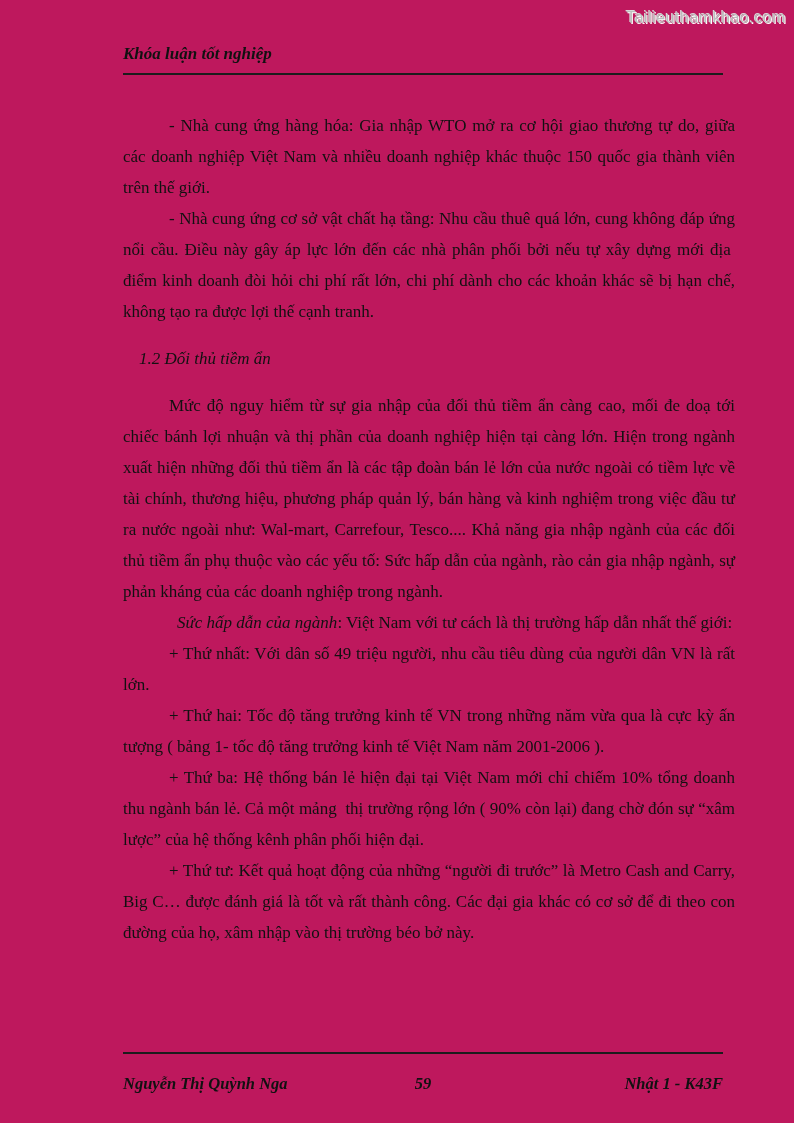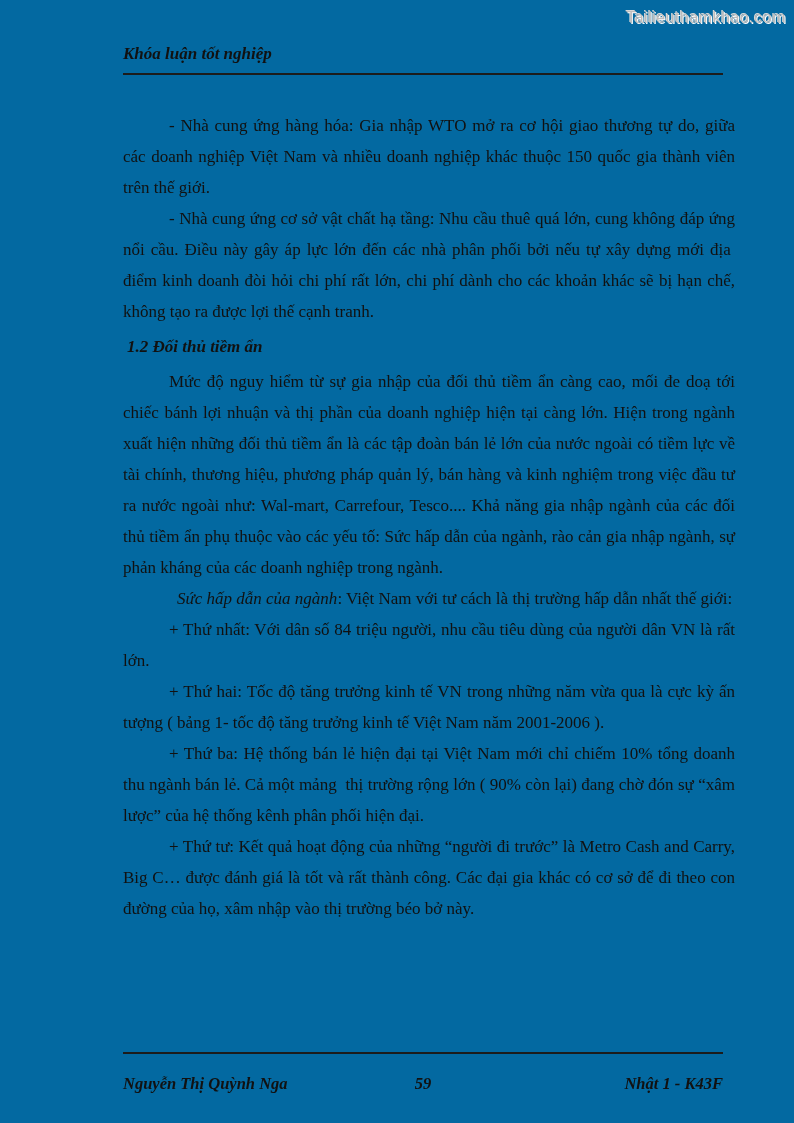--- a/index.html
+++ b/index.html
@@ -1,19 +1,19 @@
 <!DOCTYPE html>
 <html><head>
 <meta charset="utf-8">
 <style>
   html,body { margin:0; padding:0; background:#ffffff; }
   .page {
     position:relative;
     width:794px; height:1123px;
-    background:#0369a1;
+    background:#be185d;
     color:#111111;
     font-family:"Liberation Serif", "DejaVu Serif", serif;
     overflow:hidden;
   }
   .watermark {
     position:absolute; top:9px; right:8px;
     font-family:"Liberation Sans", "DejaVu Sans", sans-serif;
     font-size:16px; letter-spacing:0.5px;
     color:#bdbdbd;
     text-shadow: 1px 1px 0 #ffffff, -1px -1px 0 #d8d8d8;
@@ -26,22 +26,22 @@
   .header-title {
     font-size:17px; font-weight:bold; font-style:italic;
   }
   .body-text {
     position:absolute; left:123px; top:110px; width:612px;
     font-size:17px; line-height:31px;
     text-align:justify;
   }
   p.para { margin:0; text-indent:46px; }
   .heading {
-    margin:4px; font-size:17px; line-height:31px;
-    font-weight:bold; font-style:italic; text-indent:0;
+    margin:16px; font-size:17px; line-height:31px;
+    font-weight:normal; font-style:italic; text-indent:0;
   }
   .lead-italic { font-style:italic;margin-left:8px; }
   .footer {
     position:absolute; left:123px; top:1052px; width:600px;
     border-top:2px solid #1c1c1c;
     padding-top:20px;
     display:flex;
     font-size:16.5px; font-weight:bold; font-style:italic;
   }
   .footer .f-left   { flex:1; text-align:left; }
@@ -64,21 +64,21 @@
     <p class="para">- Nhà cung ứng hàng hóa: Gia nhập WTO mở ra cơ hội giao thương tự do, giữa các doanh nghiệp Việt Nam và nhiều doanh nghiệp khác thuộc 150 quốc gia thành viên trên thế giới.</p>
 
     <p class="para">- Nhà cung ứng cơ sở vật chất hạ tầng: Nhu cầu thuê quá lớn, cung không đáp ứng nổi cầu. Điều này gây áp lực lớn đến các nhà phân phối bởi nếu tự xây dựng mới địa&nbsp; điểm kinh doanh đòi hỏi chi phí rất lớn, chi phí dành cho các khoản khác sẽ bị hạn chế, không tạo ra được lợi thế cạnh tranh.</p>
 
     <h2 class="heading">1.2 Đối thủ tiềm ẩn</h2>
 
     <p class="para">Mức độ nguy hiểm từ sự gia nhập của đối thủ tiềm ẩn càng cao, mối đe doạ tới chiếc bánh lợi nhuận và thị phần của doanh nghiệp hiện tại càng lớn. Hiện trong ngành xuất hiện những đối thủ tiềm ẩn là các tập đoàn bán lẻ lớn của nước ngoài có tiềm lực về tài chính, thương hiệu, phương pháp quản lý, bán hàng và kinh nghiệm trong việc đầu tư ra nước ngoài như: Wal-mart, Carrefour, Tesco.... Khả năng gia nhập ngành của các đối thủ tiềm ẩn phụ thuộc vào các yếu tố: Sức hấp dẫn của ngành, rào cản gia nhập ngành, sự phản kháng của các doanh nghiệp trong ngành.</p>
 
     <p class="para"><span class="lead-italic">Sức hấp dẫn của ngành</span><span>: Việt Nam với tư cách là thị trường hấp dẫn nhất thế giới:</span></p>
 
-    <p class="para">+ Thứ nhất: Với dân số 84 triệu người, nhu cầu tiêu dùng của người dân VN là rất lớn.</p>
+    <p class="para">+ Thứ nhất: Với dân số 49 triệu người, nhu cầu tiêu dùng của người dân VN là rất lớn.</p>
 
     <p class="para">+ Thứ hai: Tốc độ tăng trưởng kinh tế VN trong những năm vừa qua là cực kỳ ấn tượng ( bảng 1- tốc độ tăng trưởng kinh tế Việt Nam năm 2001-2006 ).</p>
 
     <p class="para">+ Thứ ba: Hệ thống bán lẻ hiện đại tại Việt Nam mới chỉ chiếm 10% tổng doanh thu ngành bán lẻ. Cả một mảng&nbsp; thị trường rộng lớn ( 90% còn lại) đang chờ đón sự “xâm lược” của hệ thống kênh phân phối hiện đại.</p>
 
     <p class="para">+ Thứ tư: Kết quả hoạt động của những “người đi trước” là Metro Cash and Carry, Big C… được đánh giá là tốt và rất thành công. Các đại gia khác có cơ sở để đi theo con đường của họ, xâm nhập vào thị trường béo bở này.</p>
 
   </div>
 
   <div class="footer">

